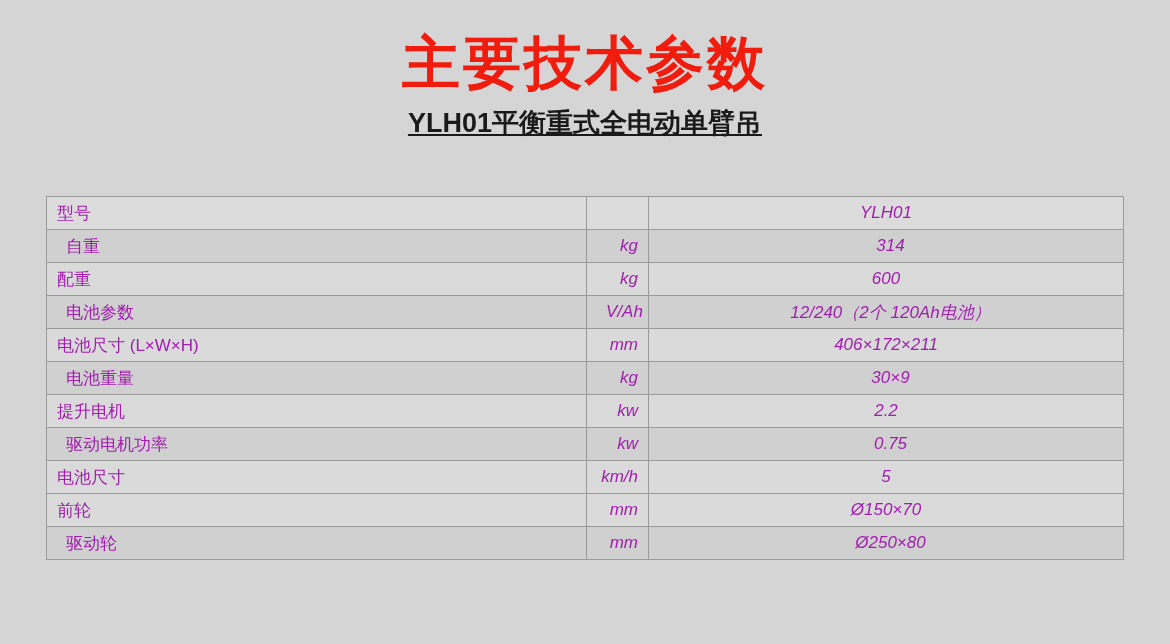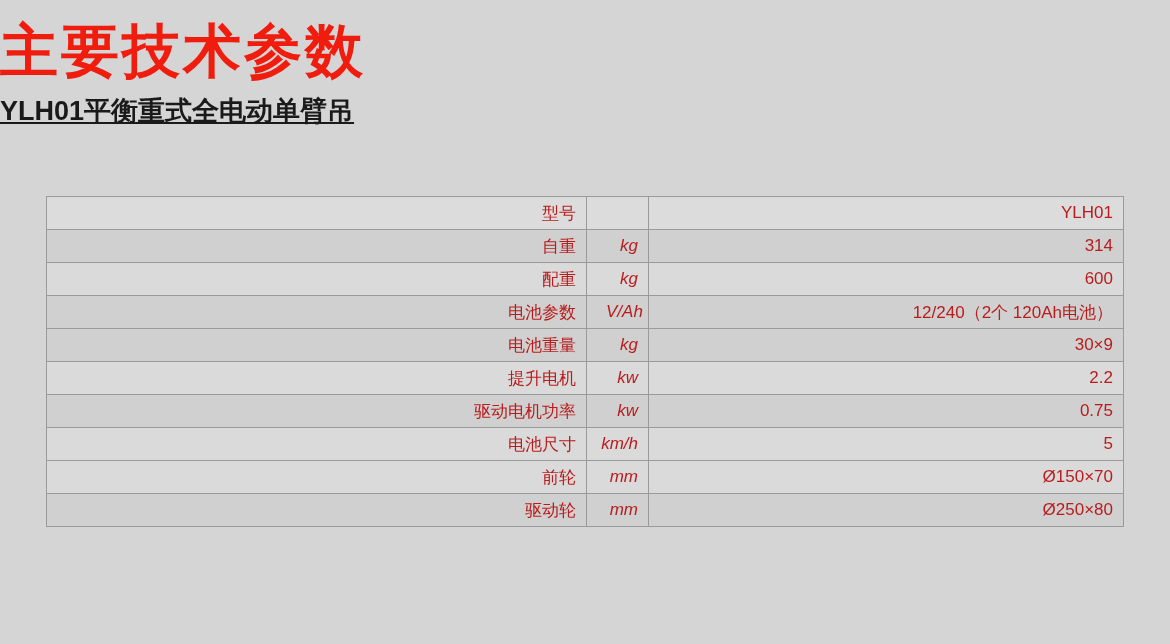--- a/index.html
+++ b/index.html
@@ -13,21 +13,22 @@
     font-family: "Liberation Sans", sans-serif;
     overflow: hidden;
   }
   .page {
     width: 1170px;
     height: 644px;
     position: relative;
     box-sizing: border-box;
   }
   .title-block {
-    padding-top: 18px;
+    text-align: center;
+    padding-top: 30px;
   }
   .main-title {
     font-size: 58px;
     font-weight: bold;
     color: #f01c0e;
     letter-spacing: 3px;
     line-height: 1.15;
     margin: 0;
   }
   .sub-title {
@@ -48,38 +49,38 @@
     border-collapse: collapse;
     width: 100%;
     table-layout: fixed;
     background: #d9d9d9;
     border: 1px solid #8e8e8e;
   }
   table.spec-table td {
     border: 1px solid #9a9a9a;
     height: 33px;
     font-size: 17px;
-    color: #b91c1c;
+    color: #a21caf;
     padding: 0 10px;
     box-sizing: border-box;
-    text-align: right;
   }
   td.c-label {
     width: 540px;
     text-align: left;
     padding-left: 18px;
   }
   td.c-unit {
     width: 62px;
     text-align: right;
     padding-right: 14px;
     font-style: italic;
   }
   td.c-value {
     text-align: center;
+    font-style: italic;
   }
   tr.row-alt td {
     background: #d0d0d0;
     padding-left: 19px;
   }
   tr.row-norm td {
     background: #dadada;
   }
   tr.row-head td {
     background: #dcdcdc;
@@ -111,20 +112,25 @@
           <tr class="row-norm">
             <td class="c-label">配重</td>
             <td class="c-unit">kg</td>
             <td class="c-value">600</td>
           </tr>
           <tr class="row-alt">
             <td class="c-label">电池参数</td>
             <td class="c-unit">V/Ah</td>
             <td class="c-value">12/240（2个 120Ah电池）</td>
           </tr>
+          <tr class="row-norm">
+            <td class="c-label">电池尺寸 (L×W×H)</td>
+            <td class="c-unit">mm</td>
+            <td class="c-value">406×172×211</td>
+          </tr>
           <tr class="row-alt">
             <td class="c-label">电池重量</td>
             <td class="c-unit">kg</td>
             <td class="c-value">30×9</td>
           </tr>
           <tr class="row-norm">
             <td class="c-label">提升电机</td>
             <td class="c-unit">kw</td>
             <td class="c-value">2.2</td>
           </tr>

